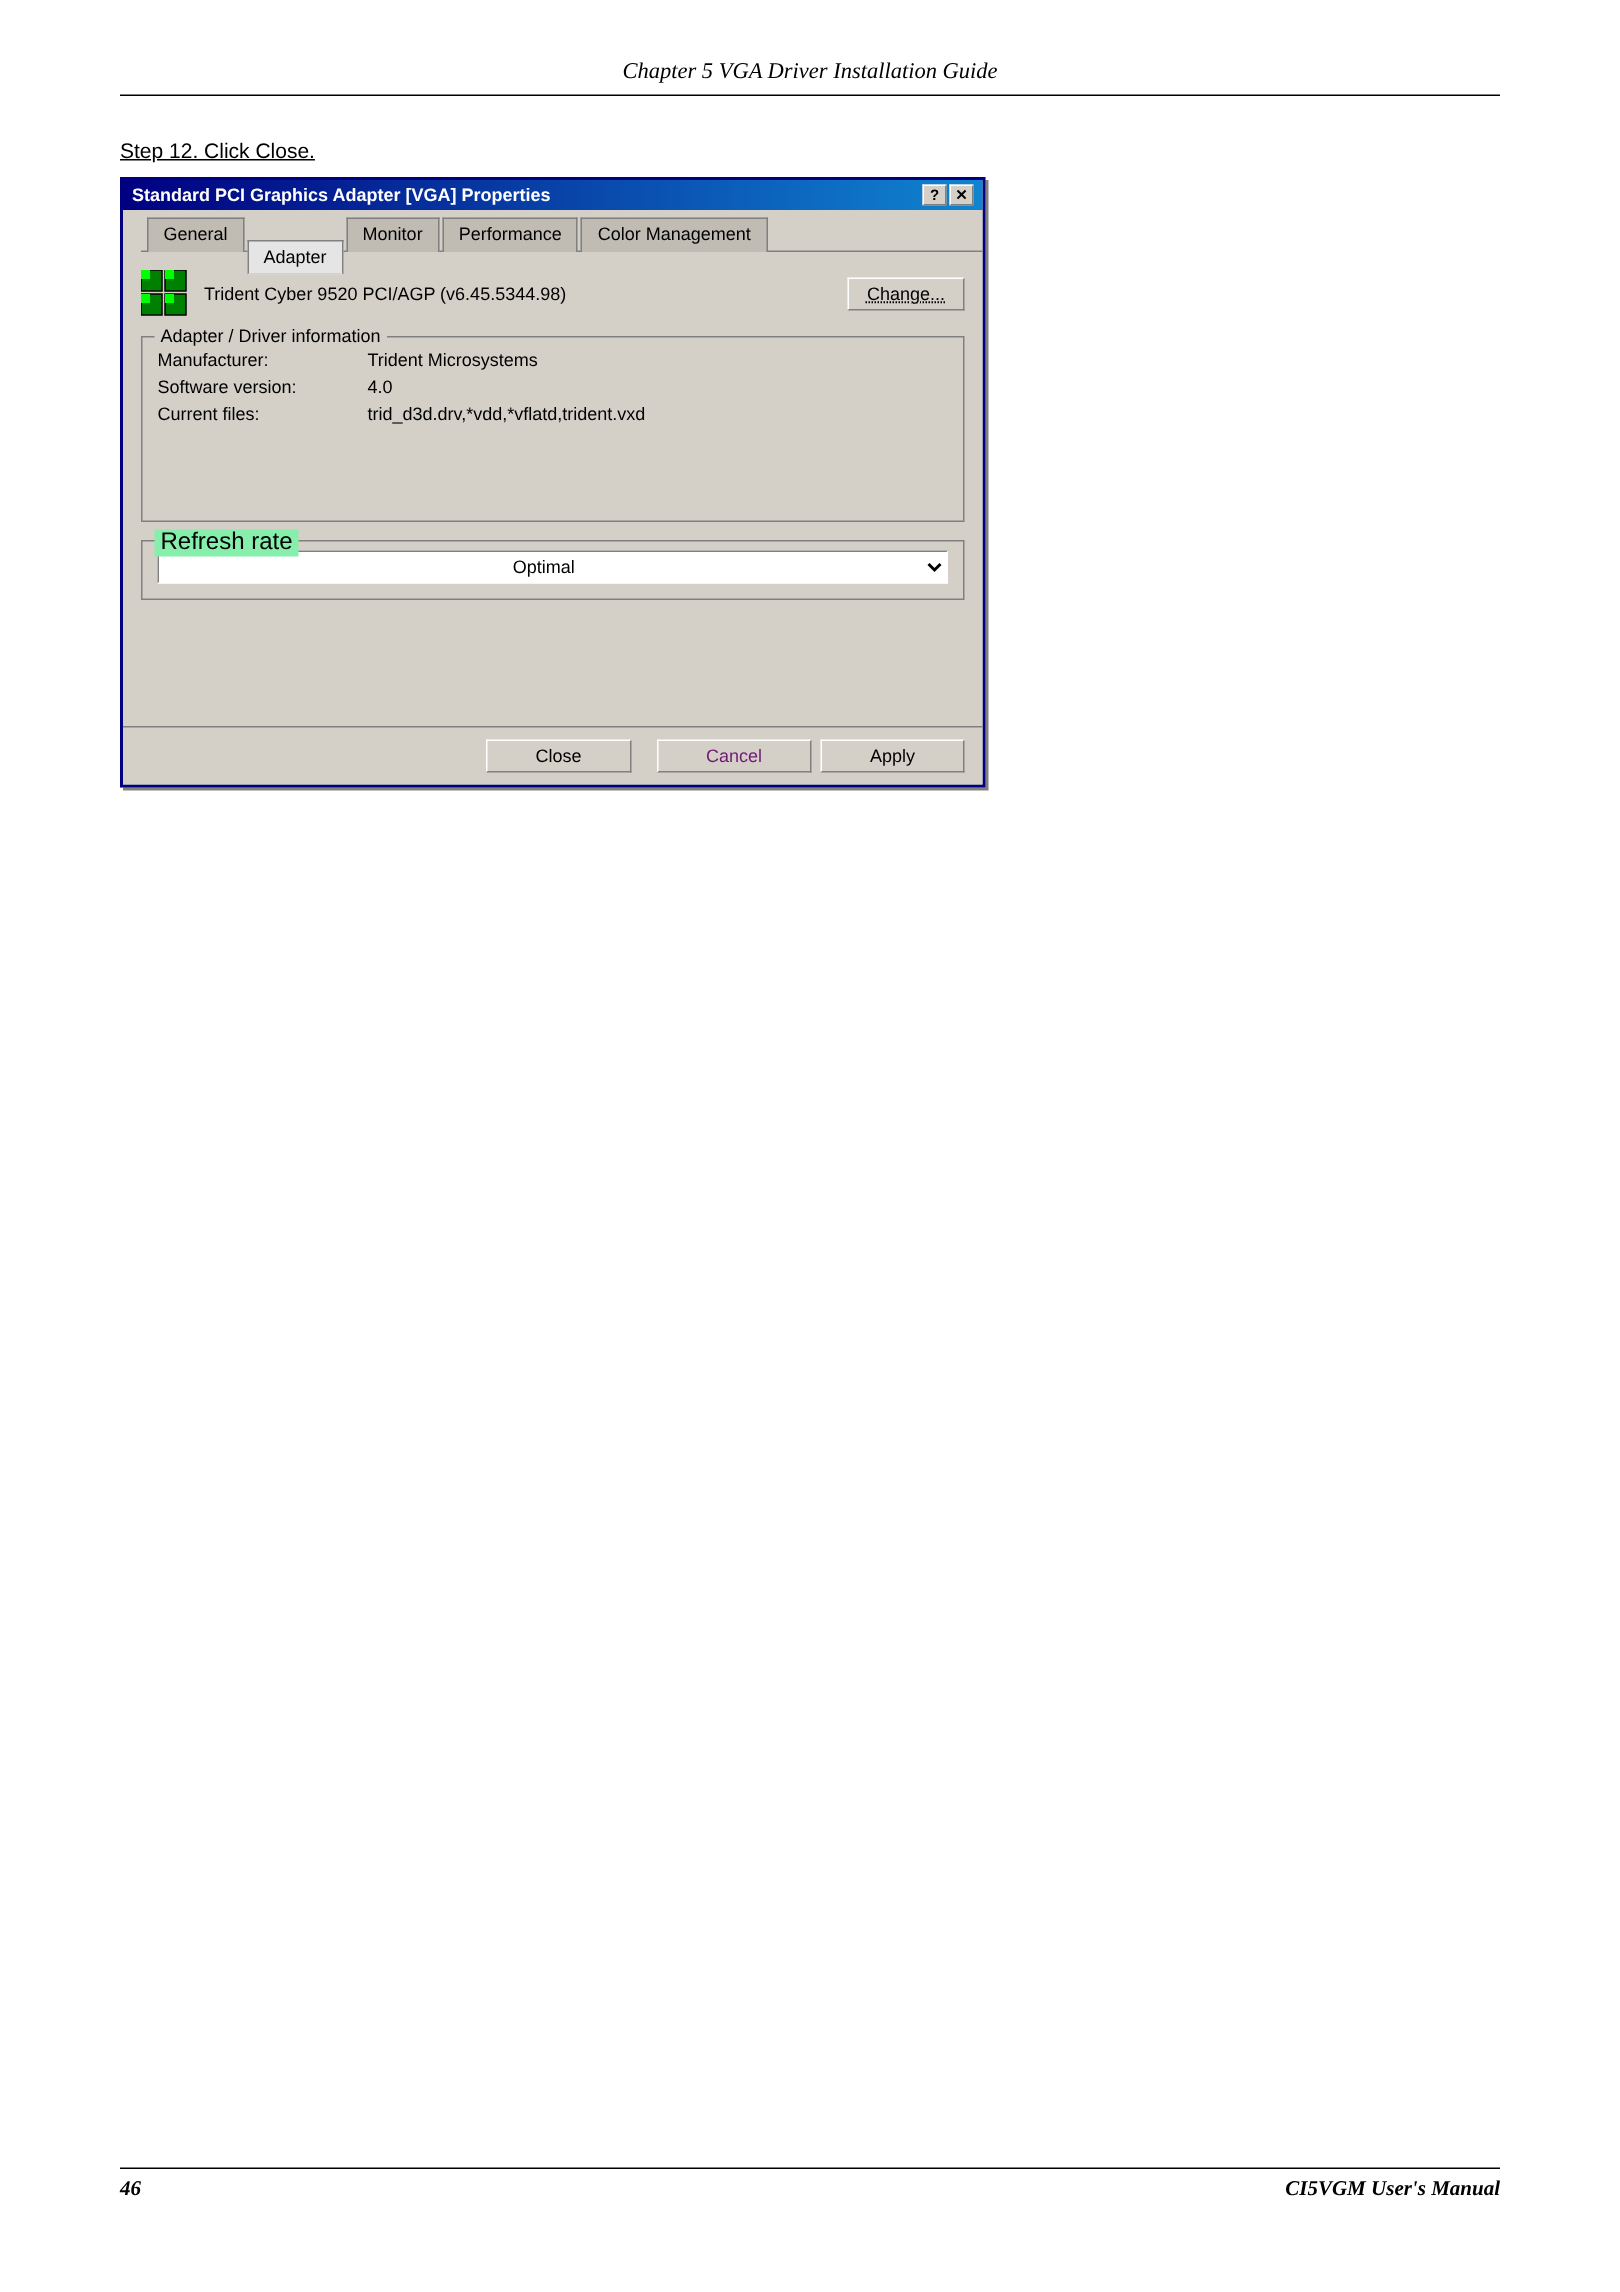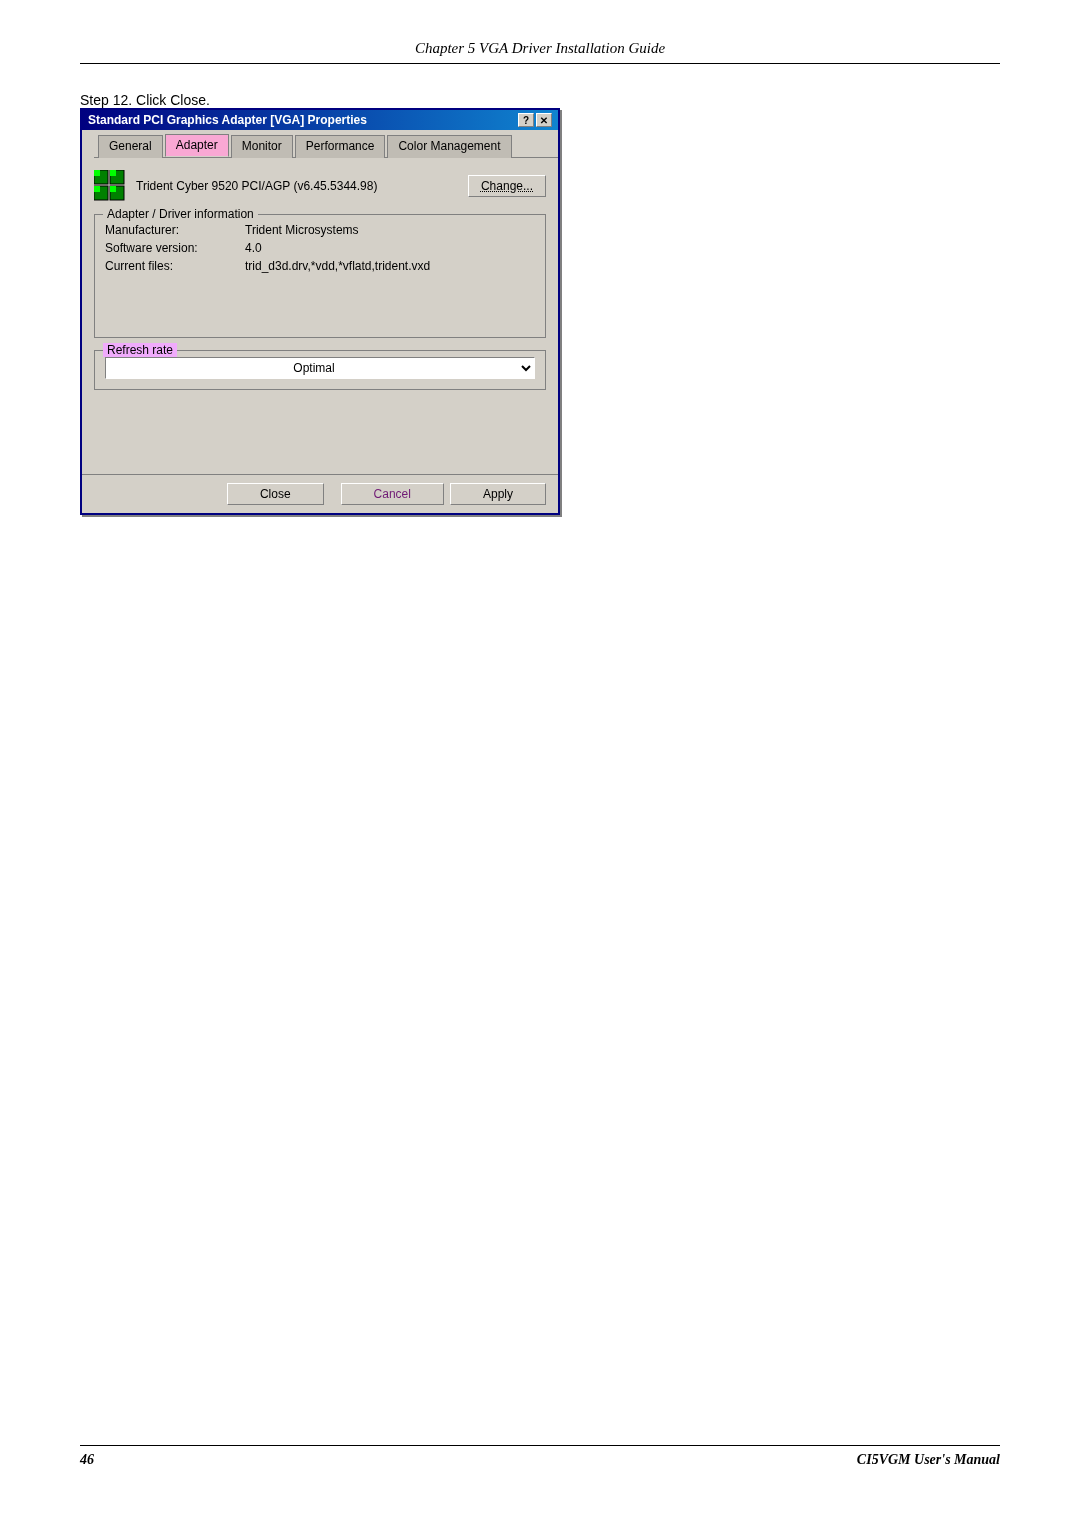--- a/index.html
+++ b/index.html
@@ -27,25 +27,27 @@
       font-size: 15px;
       text-align: center;
       border-bottom: 1.5px solid #000;
       padding-bottom: 6px;
       margin-bottom: 28px;
     }
 
     .step-text {
       font-family: Arial, sans-serif;
       font-size: 14px;
+      margin-bottom: 10px;
+      text-decoration: underline;
     }
 
     
     .dialog {
-      width: 480px;
+      width: 577px;
       border: 2px solid #000080;
       background: #d4d0c8;
       box-shadow: 2px 2px 0 #808080;
       font-family: Arial, sans-serif;
       font-size: 12px;
     }
 
     .dialog-titlebar {
       background: linear-gradient(to right, #000080, #1084d0);
       color: white;
@@ -98,23 +100,23 @@
       border: 1px solid #808080;
       border-bottom: none;
       background: #c0bcb4;
       margin-right: 2px;
       cursor: pointer;
       position: relative;
       top: 1px;
     }
 
     .tab.active {
-      background: #f9a8d4;
+      background: #e5e5e5;
       border-bottom: 1px solid #d4d0c8;
-      top: 0px;
+      top: 16px;
       z-index: 1;
       padding-bottom: 4px;
     }
 
     .dialog-content {
       padding: 12px;
       background: #d4d0c8;
     }
 
     .adapter-row {
@@ -180,23 +182,23 @@
       border: 1px solid #808080;
       padding: 6px 10px 10px;
       position: relative;
       margin-bottom: 12px;
     }
 
     .refresh-label {
       position: absolute;
       top: -8px;
       left: 8px;
-      background: #f0abfc;
+      background: #86efac;
       padding: 0 4px;
-      font-size: 12px;
+      font-size: 16px;
     }
 
     .select-wrapper {
       display: flex;
       align-items: center;
       gap: 4px;
     }
 
     .refresh-select {
       flex: 1;

